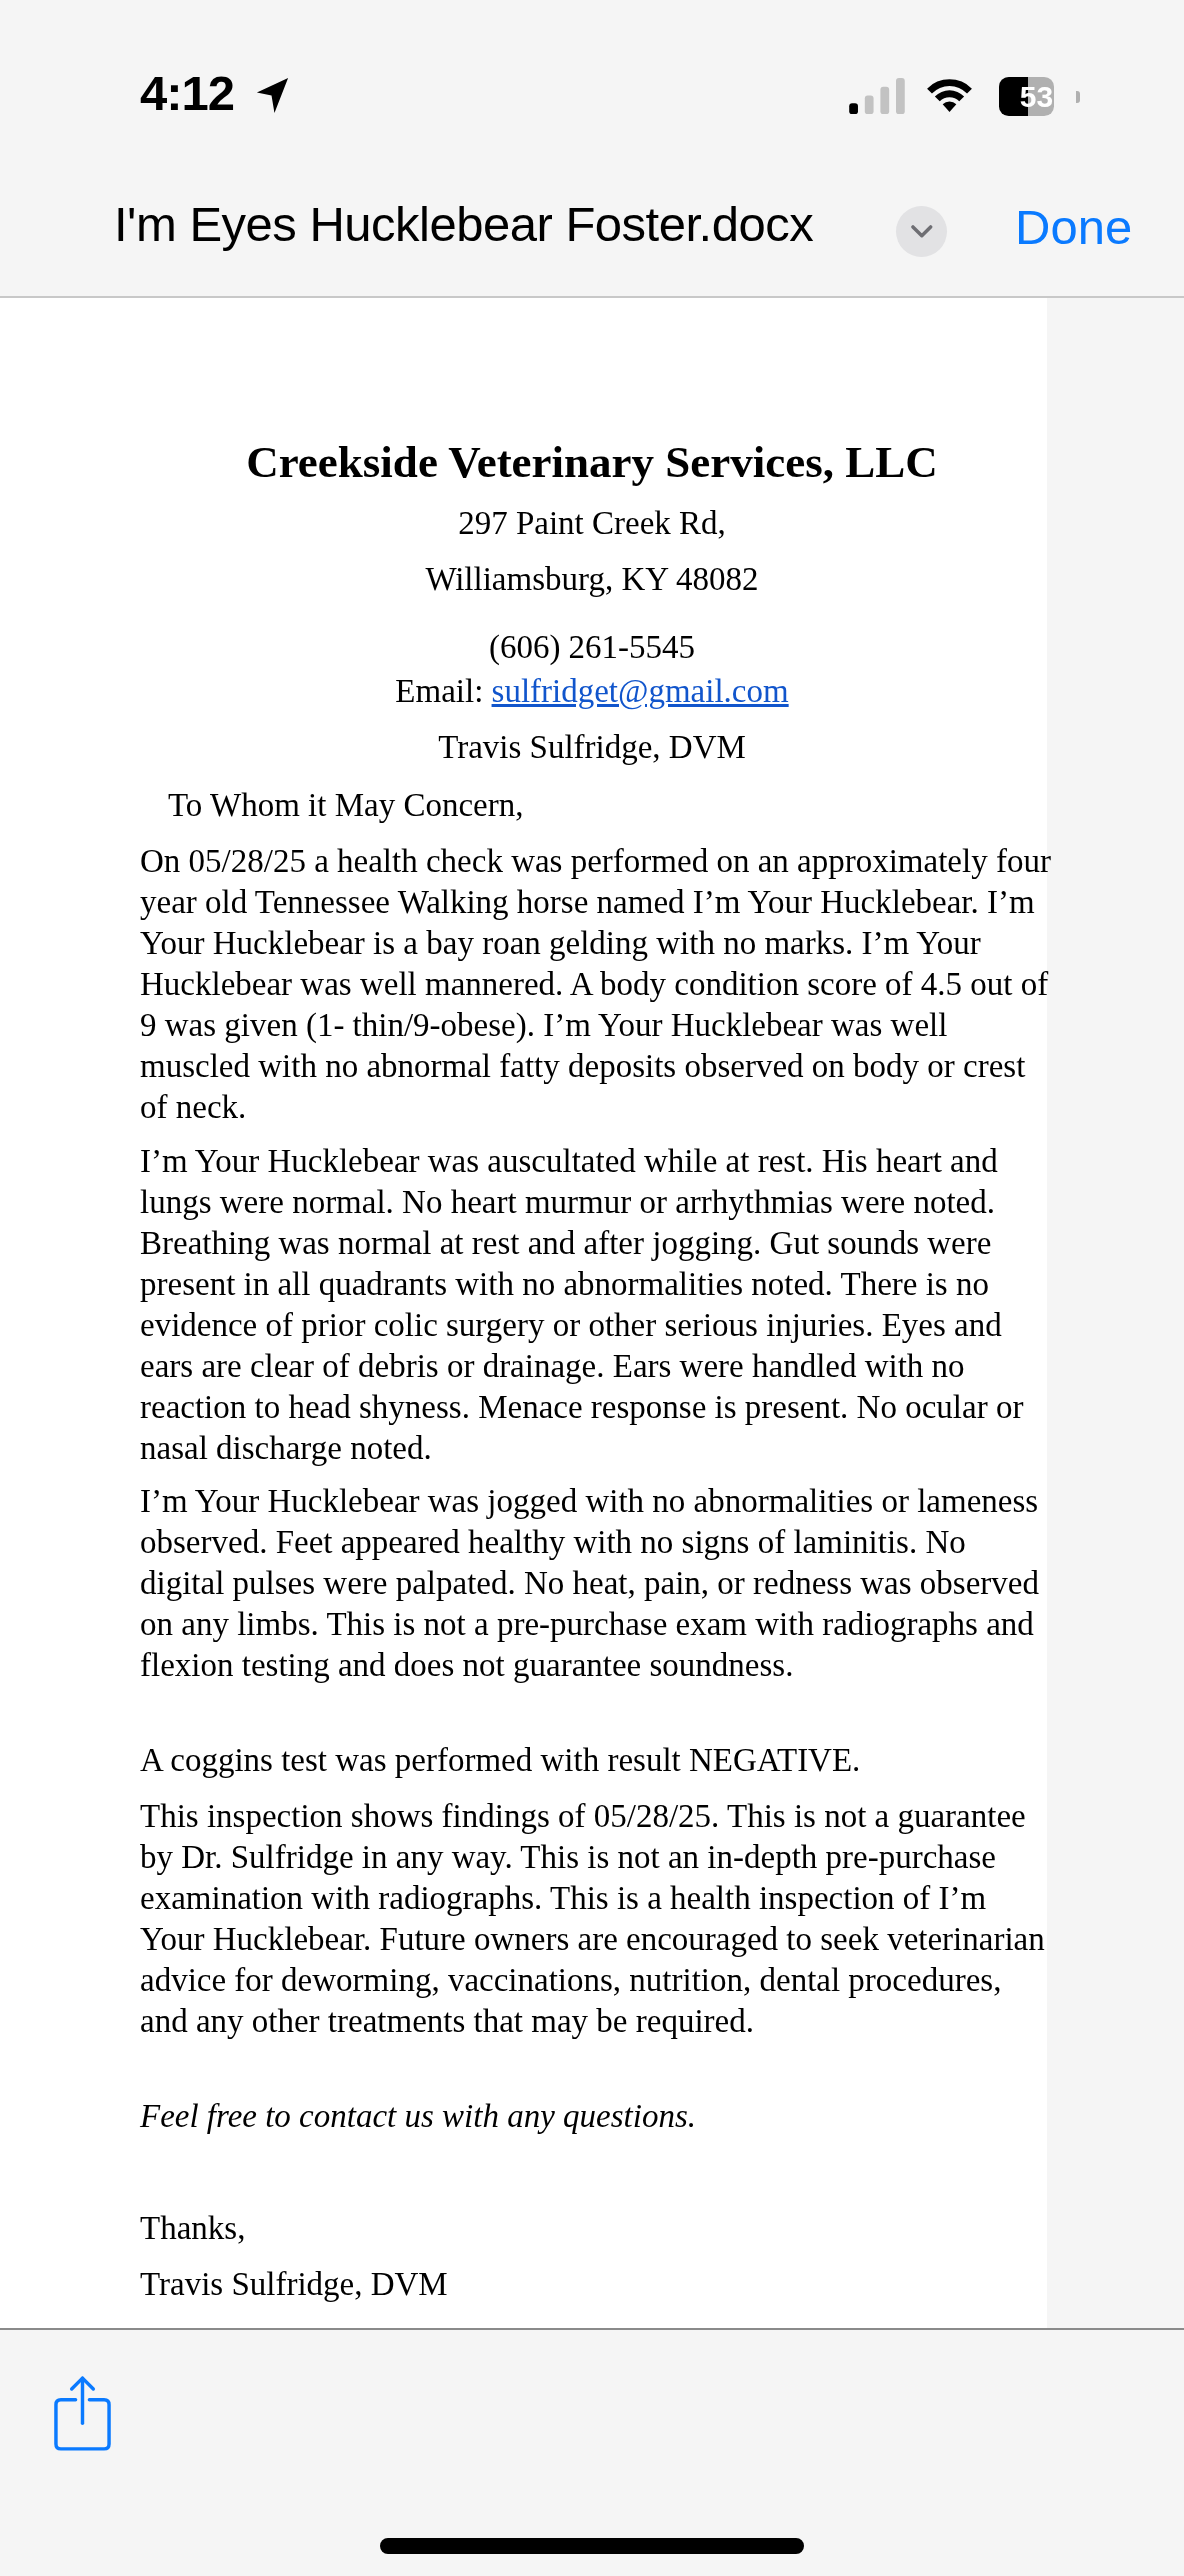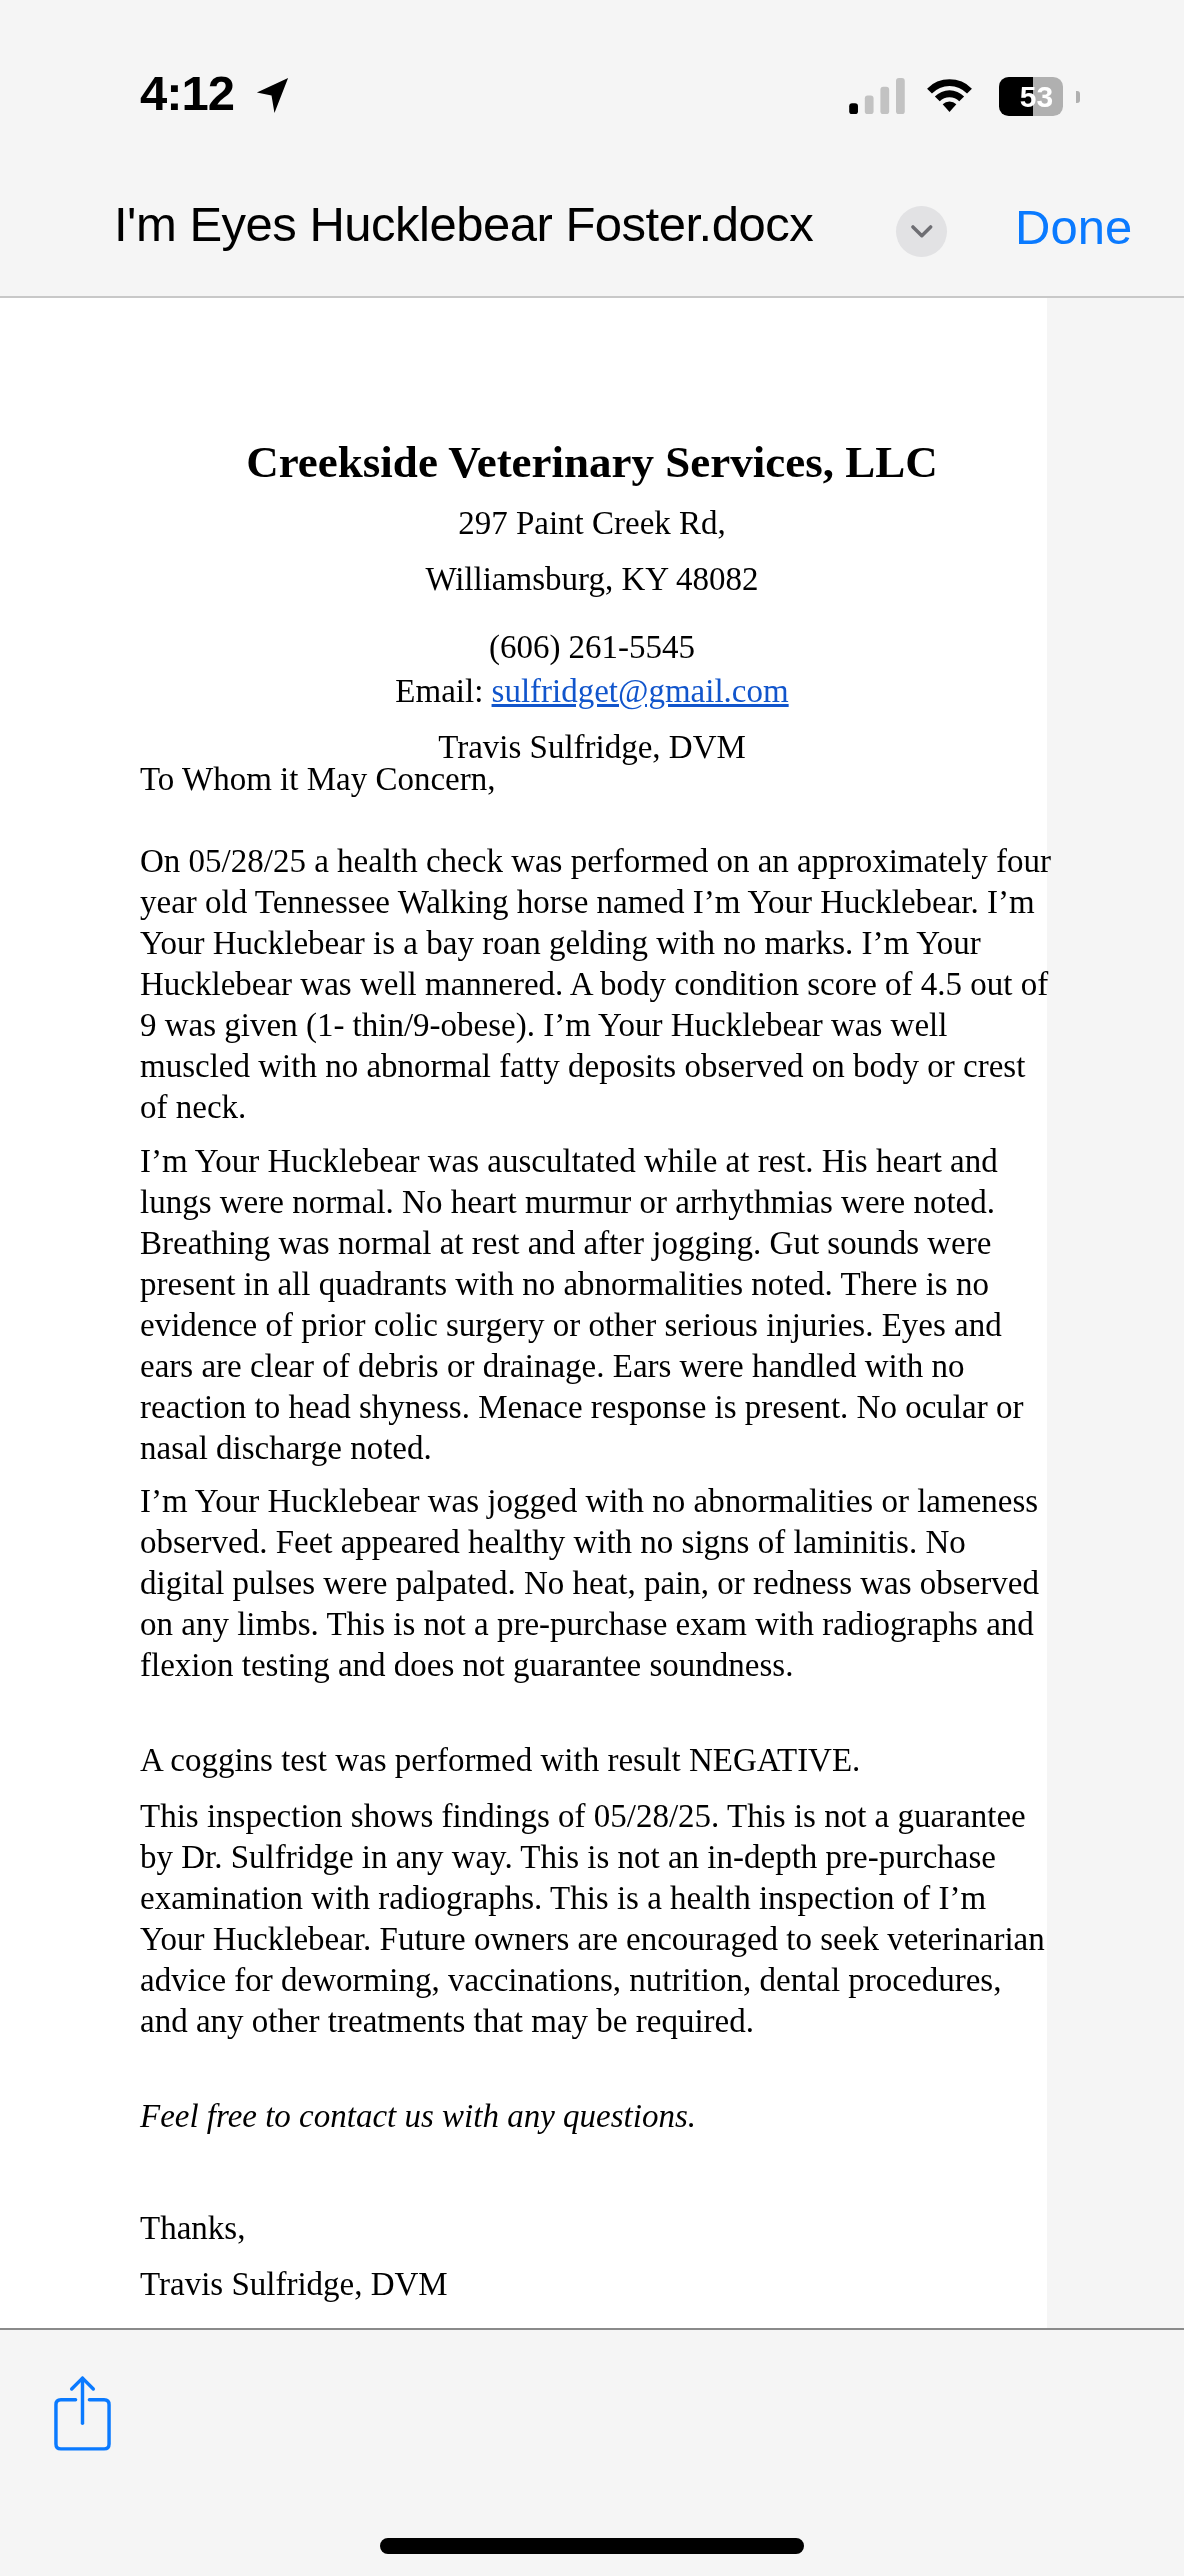--- a/index.html
+++ b/index.html
@@ -6,21 +6,21 @@
   html, body { width: 1185px; height: 2576px; background: #f5f5f5; overflow: hidden; }
   body { position: relative; font-family: "Liberation Sans", sans-serif; }
 
   
   .status-bar { position: absolute; top: 0; left: 0; width: 1185px; height: 177px; }
   .time { position: absolute; left: 140px; top: 65px; font-size: 49px; font-weight: bold; color: #000; letter-spacing: -1px; font-family: "Liberation Sans", sans-serif; }
   .loc-icon { position: absolute; left: 253px; top: 75px; width: 39px; height: 41px; }
   .signal { position: absolute; left: 847px; top: 77px; width: 59px; height: 39px; }
   .wifi { position: absolute; left: 925px; top: 75px; width: 49px; height: 39px; }
   .battery { position: absolute; left: 999px; top: 77px; width: 81px; height: 39px; }
-  .battery-body { position: absolute; left: 0; top: 0; width: 64px; height: 39px; border-radius: 9.8px; background: #b0b0b0; overflow: hidden; }
+  .battery-body { position: absolute; left: 0; top: 0; width: 55px; height: 39px; border-radius: 9.8px; background: #b0b0b0; overflow: hidden; }
   .battery-fill { position: absolute; left: 0; top: 0; width: 53%; height: 100%; background: #000; }
   .battery-text { position: absolute; left: 0; top: 0; width: 75px; height: 39px; line-height: 39px; text-align: center; font-size: 30px; font-weight: bold; color: #fff; font-family: "Liberation Sans", sans-serif; }
   .battery-nub { position: absolute; left: 77px; top: 13.8px; width: 3.9px; height: 11.8px; border-radius: 0 2.9px 2.9px 0; background: #b0b0b0; }
 
   
   .nav-title { position: absolute; left: 114px; top: 196px; font-size: 49px; color: #000; font-family: "Liberation Sans", sans-serif; letter-spacing: -0.5px; white-space: nowrap; }
   .chevron-btn { position: absolute; left: 896px; top: 206px; width: 51px; height: 51px; border-radius: 25.5px; background: #e2e2e4; cursor: pointer; }
   .chevron-btn svg { position: absolute; left: 13.8px; top: 16.7px; }
   .done-btn { position: absolute; left: 1015px; top: 199px; font-size: 49px; color: #0a7aff; font-family: "Liberation Sans", sans-serif; cursor: pointer; }
   .top-divider { position: absolute; left: 0; top: 296px; width: 1185px; height: 2px; background: #c8c8c8; }
@@ -79,21 +79,21 @@
   <div class="doc">
     <div class="company" style="top:138px;">Creekside Veterinary Services, LLC</div>
     <div class="hdr-line" style="top:207px;">297 Paint Creek Rd,</div>
     <div class="hdr-line" style="top:263px;">Williamsburg, KY 48082</div>
     <div class="hdr-line" style="top:319px;margin-top:12px;">(606) 261-5545</div>
     <div class="hdr-line" style="top:375px;">
       <span>Email: </span><span class="email-link">sulfridget@gmail.com</span>
     </div>
     <div class="hdr-line" style="top:431px;">Travis Sulfridge, DVM</div>
 
-    <div class="para" style="top:461px;">To Whom it May Concern,</div>
+    <div class="para" style="top:487px;margin-left:28px;">To Whom it May Concern,</div>
     <div class="para" style="top:543px;">On 05/28/25 a health check was performed on an approximately four year old Tennessee Walking horse named I’m Your Hucklebear. I’m Your Hucklebear is a bay roan gelding with no marks. I’m Your Hucklebear was well mannered. A body condition score of 4.5 out of 9 was given (1- thin/9-obese). I’m Your Hucklebear was well muscled with no abnormal fatty deposits observed on body or crest of neck.</div>
     <div class="para" style="top:843px;">I’m Your Hucklebear was auscultated while at rest. His heart and lungs were normal. No heart murmur or arrhythmias were noted. Breathing was normal at rest and after jogging. Gut sounds were present in all quadrants with no abnormalities noted. There is no evidence of prior colic surgery or other serious injuries. Eyes and ears are clear of debris or drainage. Ears were handled with no reaction to head shyness. Menace response is present. No ocular or nasal discharge noted.</div>
     <div class="para" style="top:1183px;">I’m Your Hucklebear was jogged with no abnormalities or lameness observed. Feet appeared healthy with no signs of laminitis. No digital pulses were palpated. No heat, pain, or redness was observed on any limbs. This is not a pre-purchase exam with radiographs and flexion testing and does not guarantee soundness.</div>
     <div class="para" style="top:1442px;">A coggins test was performed with result NEGATIVE.</div>
     <div class="para" style="top:1498px;">This inspection shows findings of 05/28/25. This is not a guarantee by Dr. Sulfridge in any way. This is not an in-depth pre-purchase examination with radiographs. This is a health inspection of I’m Your Hucklebear. Future owners are encouraged to seek veterinarian advice for deworming, vaccinations, nutrition, dental procedures, and any other treatments that may be required.</div>
     <div class="para" style="top:1798px;font-style:italic;">Feel free to contact us with any questions.</div>
     <div class="para" style="top:1910px;">Thanks,</div>
     <div class="para" style="top:1966px;">Travis Sulfridge, DVM</div>
   </div>
 </div>

